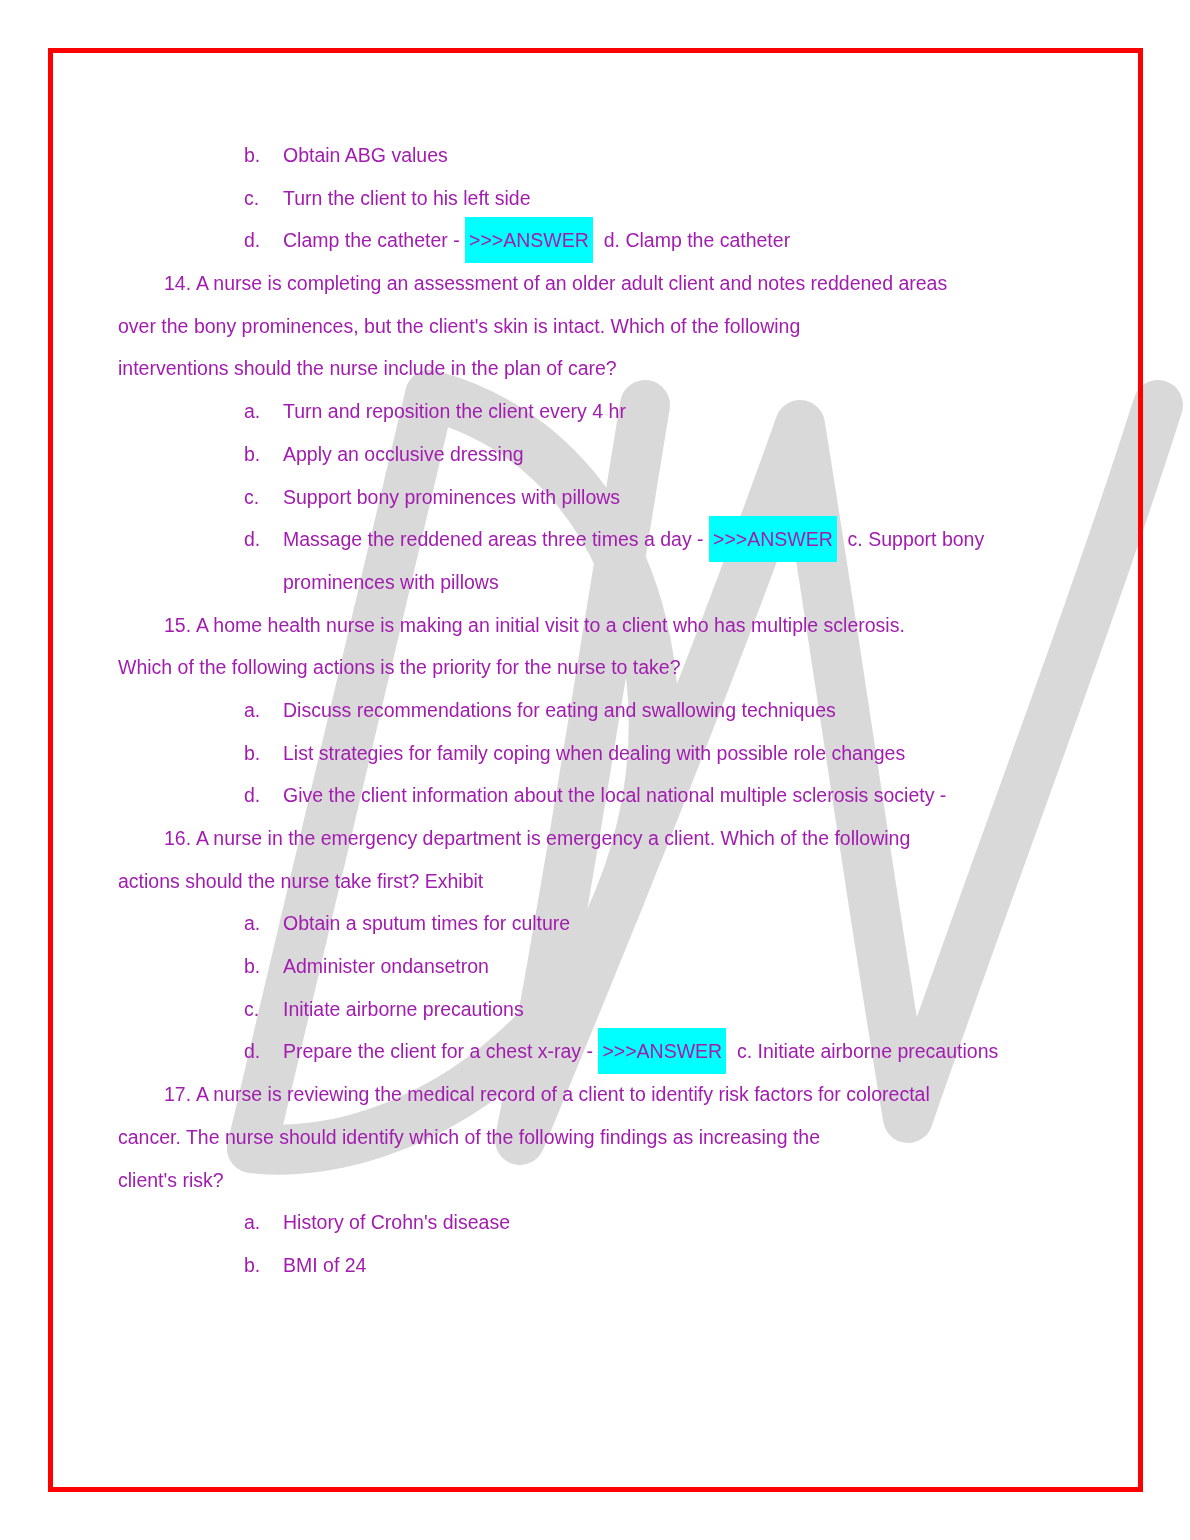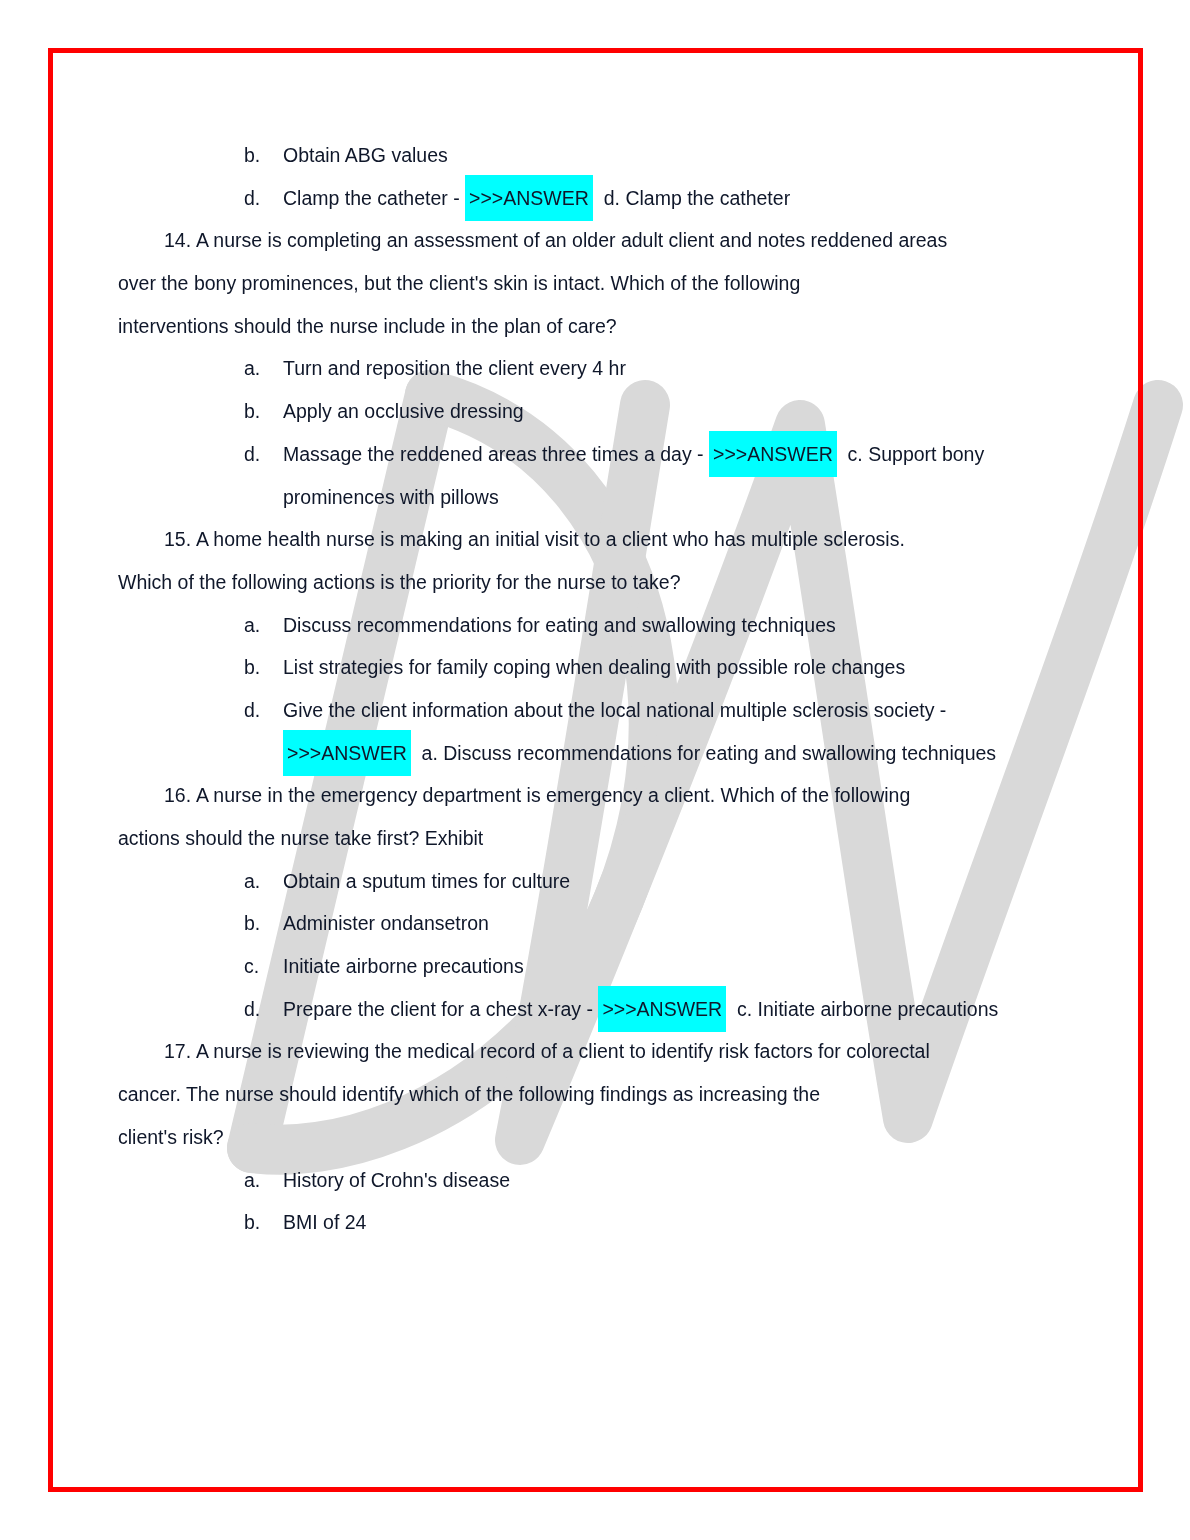--- a/index.html
+++ b/index.html
@@ -23,21 +23,21 @@
     left: 0; top: 0;
     width: 1190px; height: 1540px;
     z-index: 0;
   }
   .content {
     position: absolute;
     left: 0; top: 134px;
     width: 1096px;
     z-index: 1;
     font-size: 19.5px;
-    color: #0f172a;
+    color: #a21caf;
   }
   .line {
     height: 42.7px;
     line-height: 42.7px;
     white-space: pre;
   }
   .line.question      { padding-left: 164px; }
   .line.question-cont { padding-left: 118px; }
   .line.option        { padding-left: 244px; }
   .line.option-cont   { padding-left: 283px; }
@@ -59,34 +59,35 @@
     <path d="M 430 395 C 670 460 725 790 555 1010 C 455 1125 330 1158 252 1148"></path>
 
     <path d="M 645 405 C 605 650 560 935 520 1140 C 618 905 722 645 800 425 C 838 660 872 905 908 1118 C 990 880 1090 620 1158 405"></path>
   </g>
 </svg>
 
 <div class="page-border"></div>
 
 <div class="content">
     <div class="line option"><span class="marker">b.</span><span>Obtain ABG values</span></div>
+    <div class="line option"><span class="marker">c.</span><span>Turn the client to his left side</span></div>
     <div class="line option"><span class="marker">d.</span><span>Clamp the catheter - </span><span class="hl">&gt;&gt;&gt;ANSWER</span><span>  d. Clamp the catheter</span></div>
     <div class="line question"><span class="marker">14.</span><span>A nurse is completing an assessment of an older adult client and notes reddened areas</span></div>
     <div class="line question-cont"><span>over the bony prominences, but the client's skin is intact. Which of the following</span></div>
     <div class="line question-cont"><span>interventions should the nurse include in the plan of care?</span></div>
     <div class="line option"><span class="marker">a.</span><span>Turn and reposition the client every 4 hr</span></div>
     <div class="line option"><span class="marker">b.</span><span>Apply an occlusive dressing</span></div>
+    <div class="line option"><span class="marker">c.</span><span>Support bony prominences with pillows</span></div>
     <div class="line option"><span class="marker">d.</span><span>Massage the reddened areas three times a day - </span><span class="hl">&gt;&gt;&gt;ANSWER</span><span>  c. Support bony</span></div>
     <div class="line option-cont"><span>prominences with pillows</span></div>
     <div class="line question"><span class="marker">15.</span><span>A home health nurse is making an initial visit to a client who has multiple sclerosis.</span></div>
     <div class="line question-cont"><span>Which of the following actions is the priority for the nurse to take?</span></div>
     <div class="line option"><span class="marker">a.</span><span>Discuss recommendations for eating and swallowing techniques</span></div>
     <div class="line option"><span class="marker">b.</span><span>List strategies for family coping when dealing with possible role changes</span></div>
     <div class="line option"><span class="marker">d.</span><span>Give the client information about the local national multiple sclerosis society -</span></div>
-    <div class="line option-cont"><span class="hl">&gt;&gt;&gt;ANSWER</span><span>  a. Discuss recommendations for eating and swallowing techniques</span></div>
     <div class="line question"><span class="marker">16.</span><span>A nurse in the emergency department is emergency a client. Which of the following</span></div>
     <div class="line question-cont"><span>actions should the nurse take first? Exhibit</span></div>
     <div class="line option"><span class="marker">a.</span><span>Obtain a sputum times for culture</span></div>
     <div class="line option"><span class="marker">b.</span><span>Administer ondansetron</span></div>
     <div class="line option"><span class="marker">c.</span><span>Initiate airborne precautions</span></div>
     <div class="line option"><span class="marker">d.</span><span>Prepare the client for a chest x-ray - </span><span class="hl">&gt;&gt;&gt;ANSWER</span><span>  c. Initiate airborne precautions</span></div>
     <div class="line question"><span class="marker">17.</span><span>A nurse is reviewing the medical record of a client to identify risk factors for colorectal</span></div>
     <div class="line question-cont"><span>cancer. The nurse should identify which of the following findings as increasing the</span></div>
     <div class="line question-cont"><span>client's risk?</span></div>
     <div class="line option"><span class="marker">a.</span><span>History of Crohn's disease</span></div>

